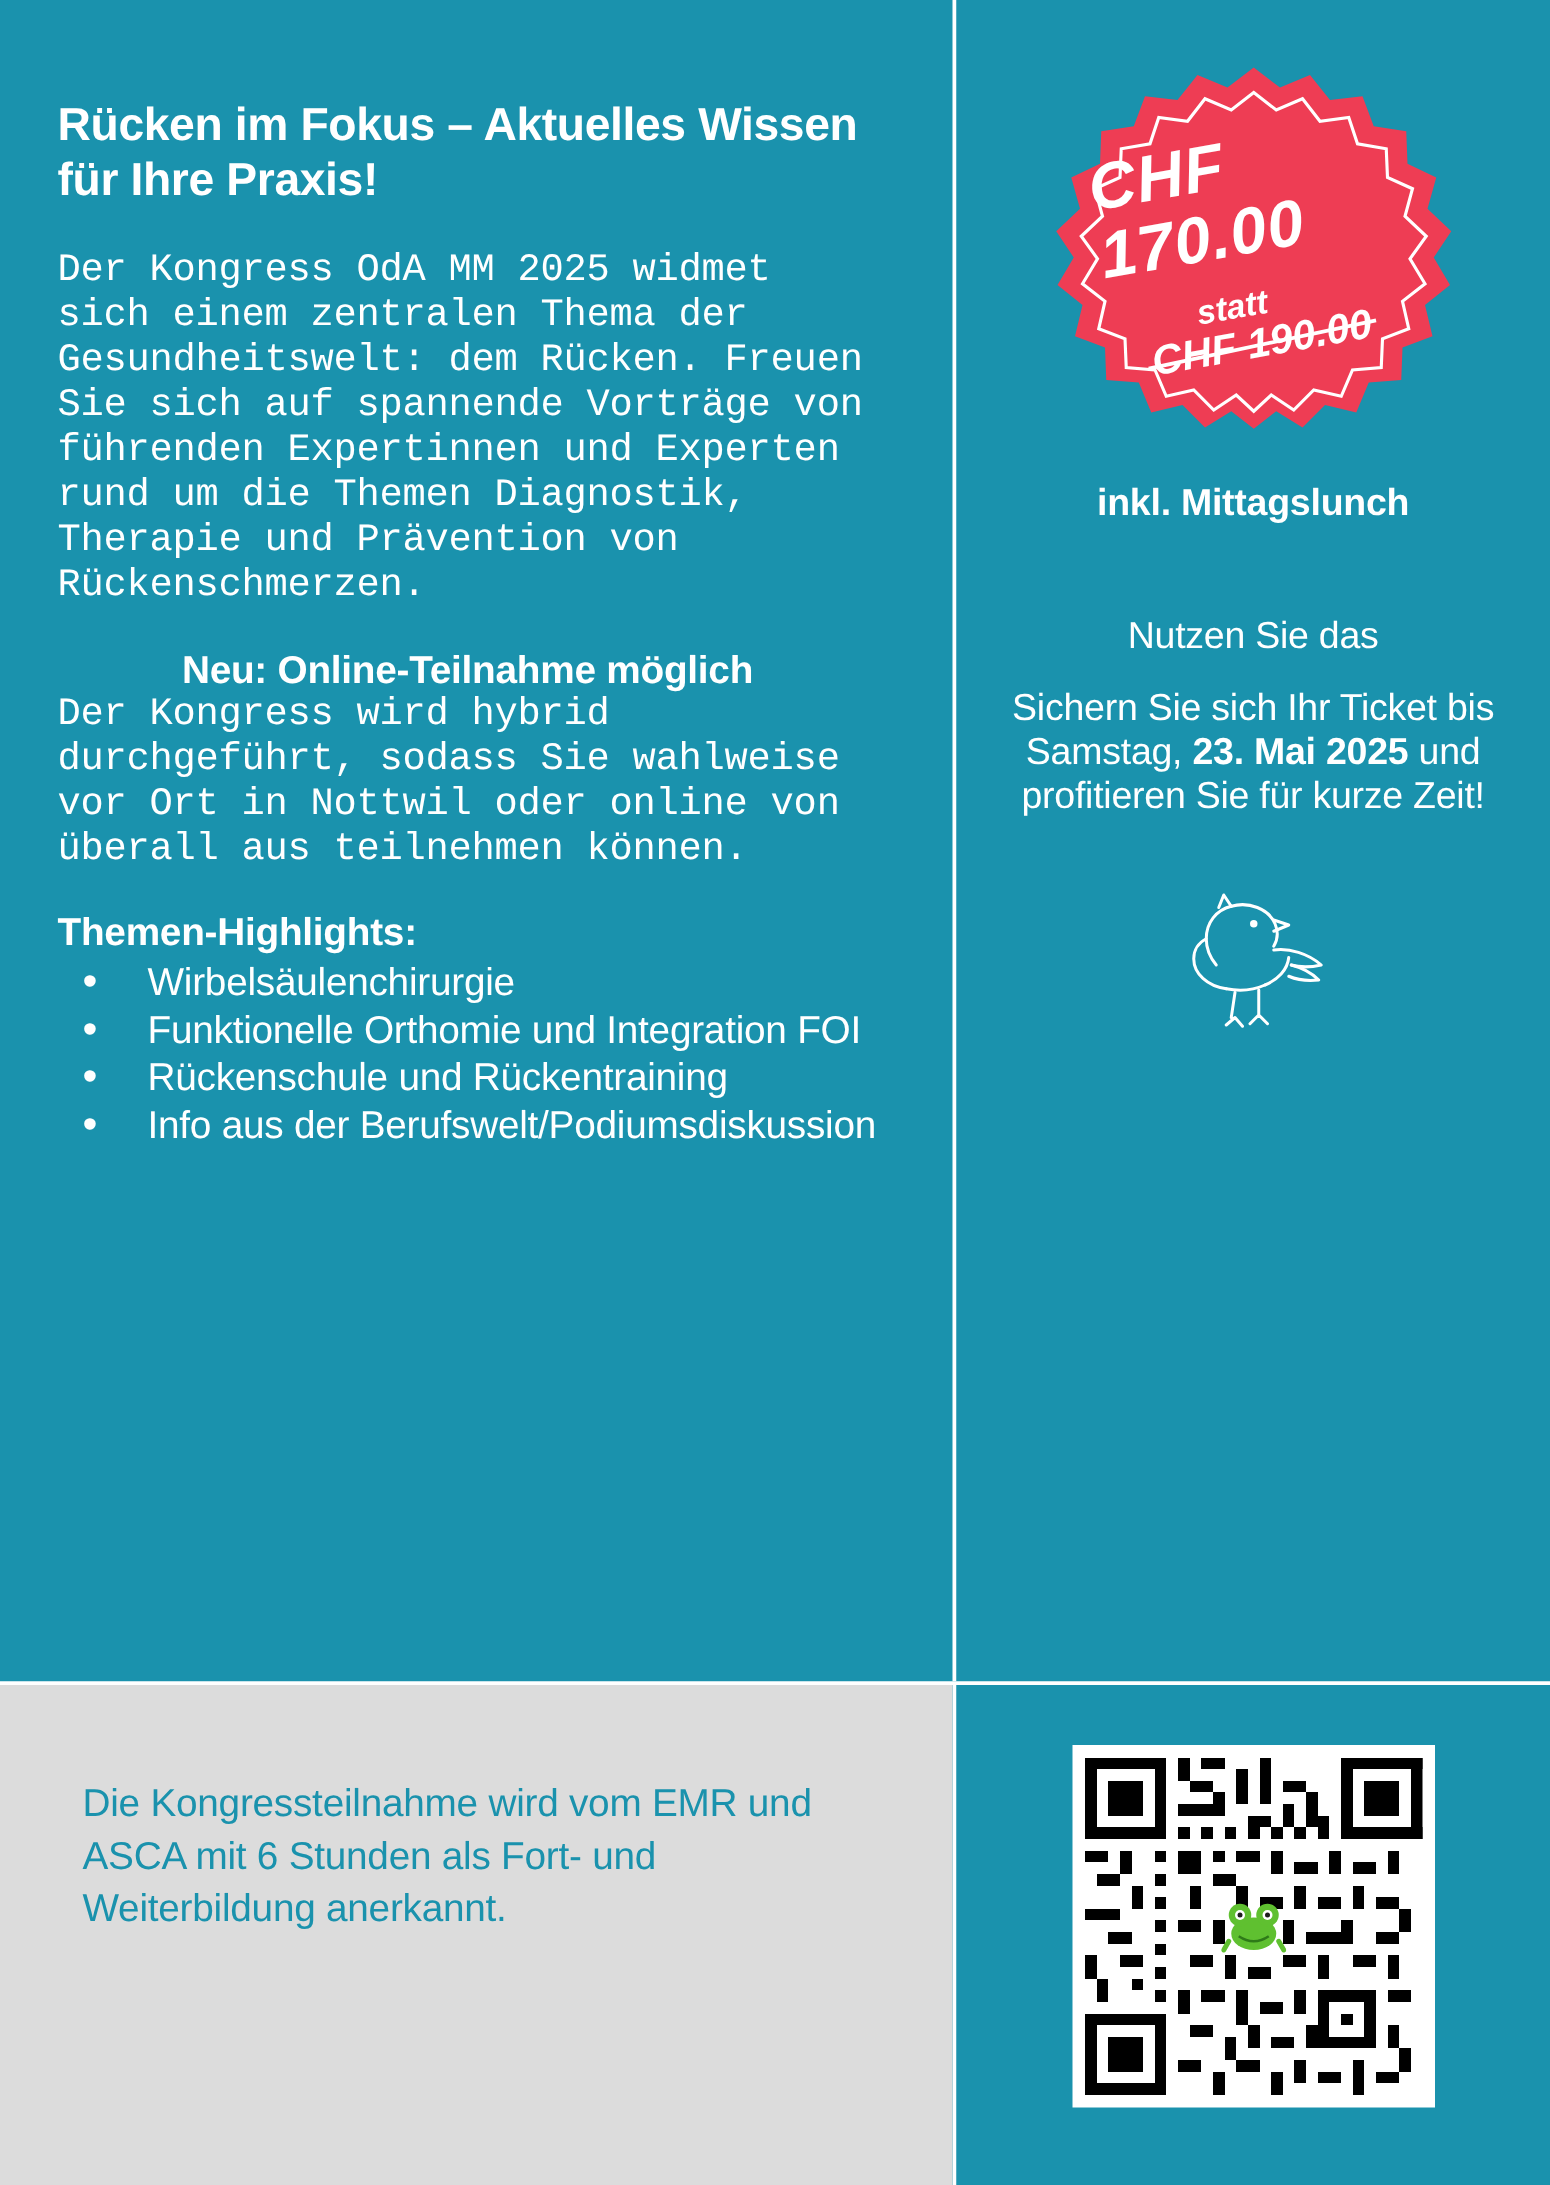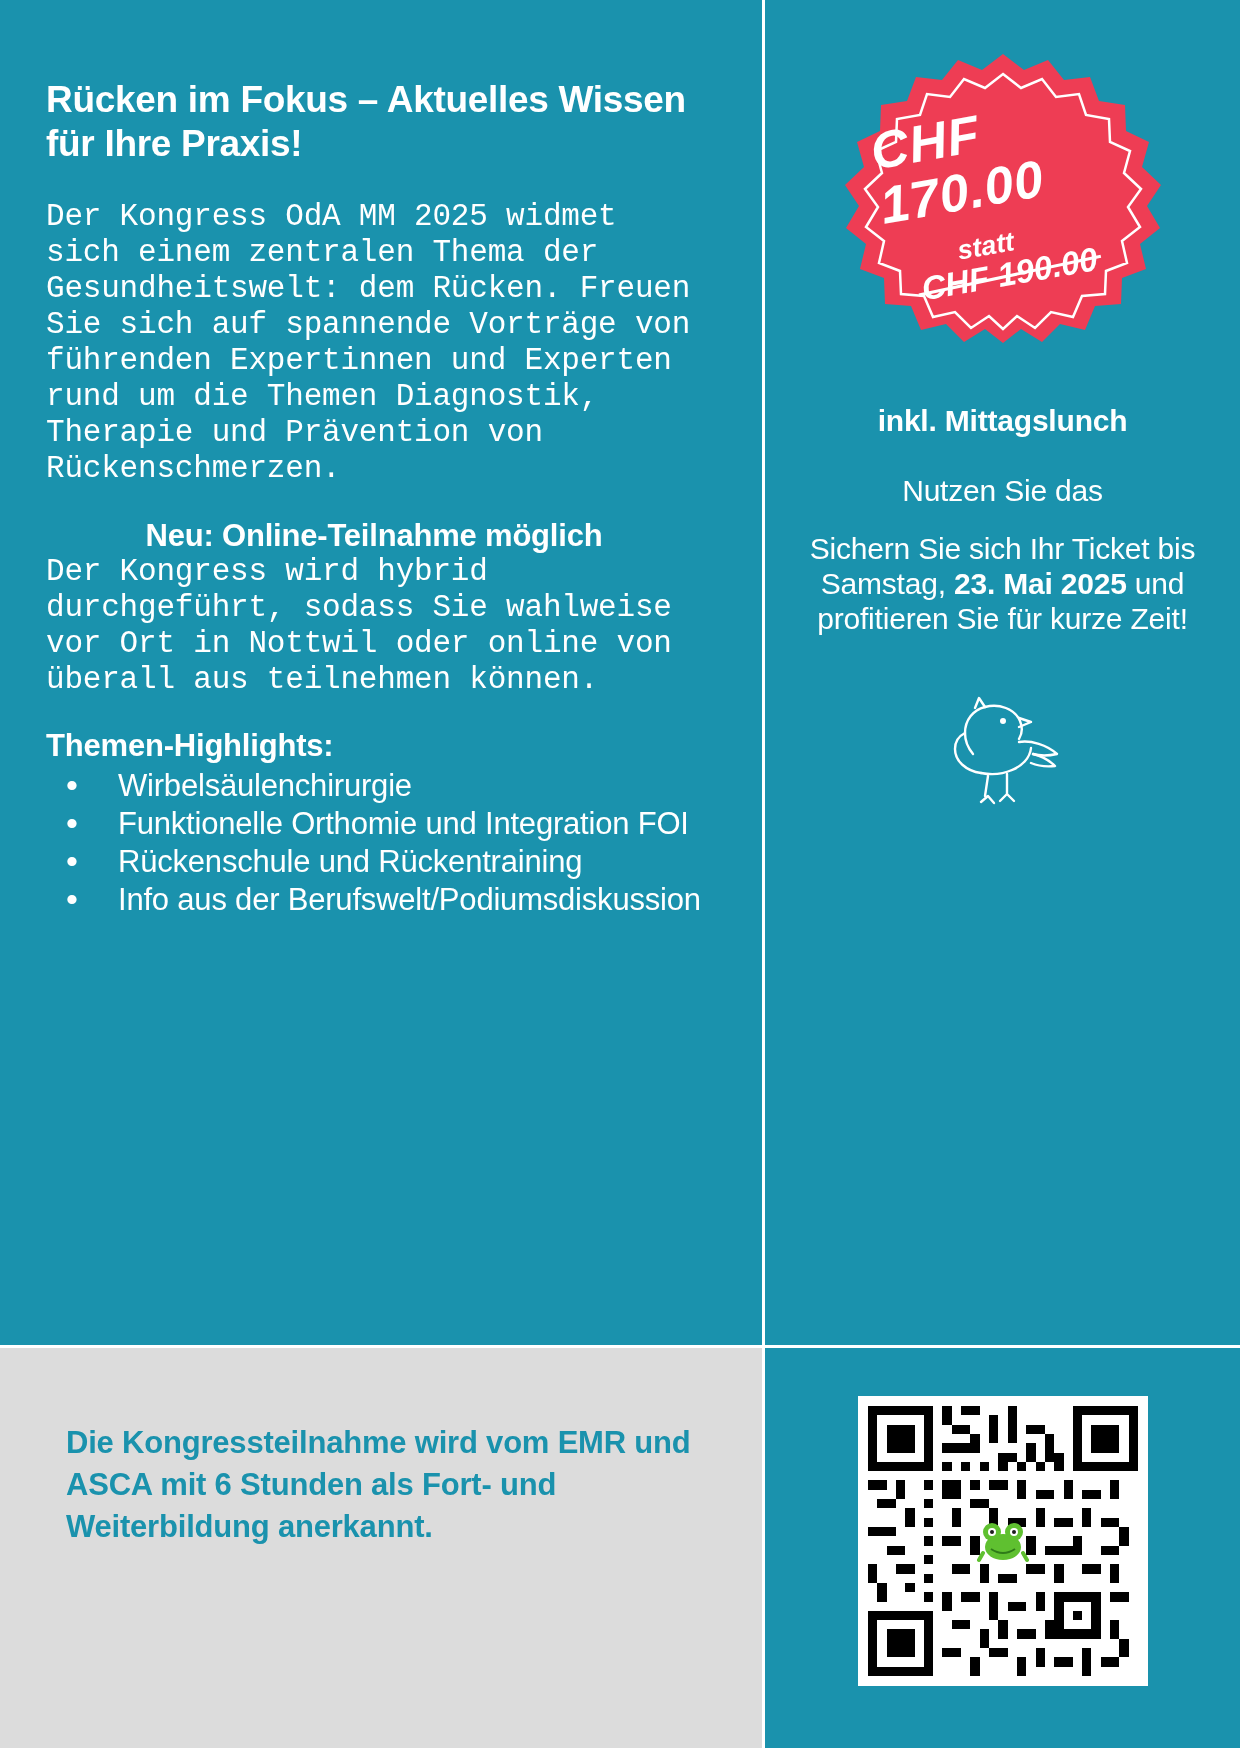--- a/index.html
+++ b/index.html
@@ -168,26 +168,26 @@
     left: -4px; right: -4px;
     top: 52%;
     height: 3px;
     background: #ffffff;
     transform: rotate(-2deg);
   }
 
   .lunch {
     font-size: 30px;
     font-weight: bold;
-    margin-top: 26px;
+    margin-top: 8px;
     letter-spacing: -0.2px;
   }
   .nutzen {
     font-size: 30px;
-    margin-top: 36px;
+    margin-top: 72px;
     letter-spacing: -0.2px;
   }
   .earlybird {
     font-size: 38px;
     font-weight: bold;
     line-height: 1.14;
     margin-top: 18px;
     letter-spacing: -0.3px;
   }
   .secure {
@@ -210,21 +210,21 @@
     position: absolute;
     left: 0; top: 1348px;
     width: 762px;
     height: 400px;
     background: #dcdcdc;
     padding: 74px 70px 0 66px;
   }
   .emr-text {
     color: #1a92ad;
     font-size: 31px;
-    font-weight: bold;
+    font-weight: normal;
     line-height: 1.35;
     letter-spacing: -0.2px;
   }
 
   
   .bottom-right {
     position: absolute;
     left: 765px; top: 1348px;
     width: 475px;
     height: 400px;

